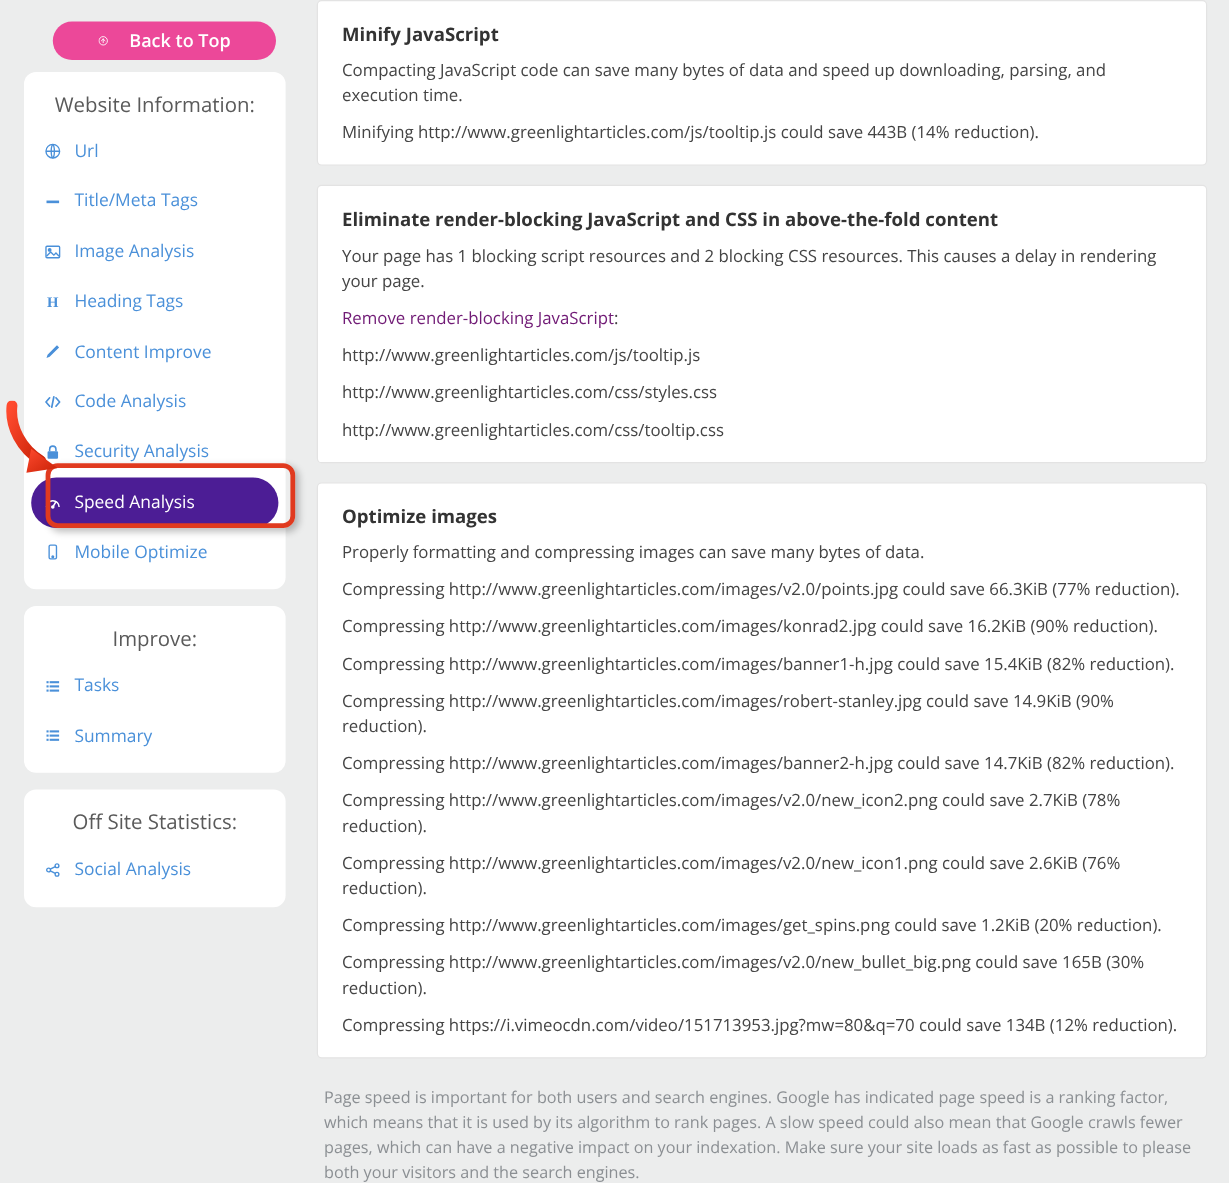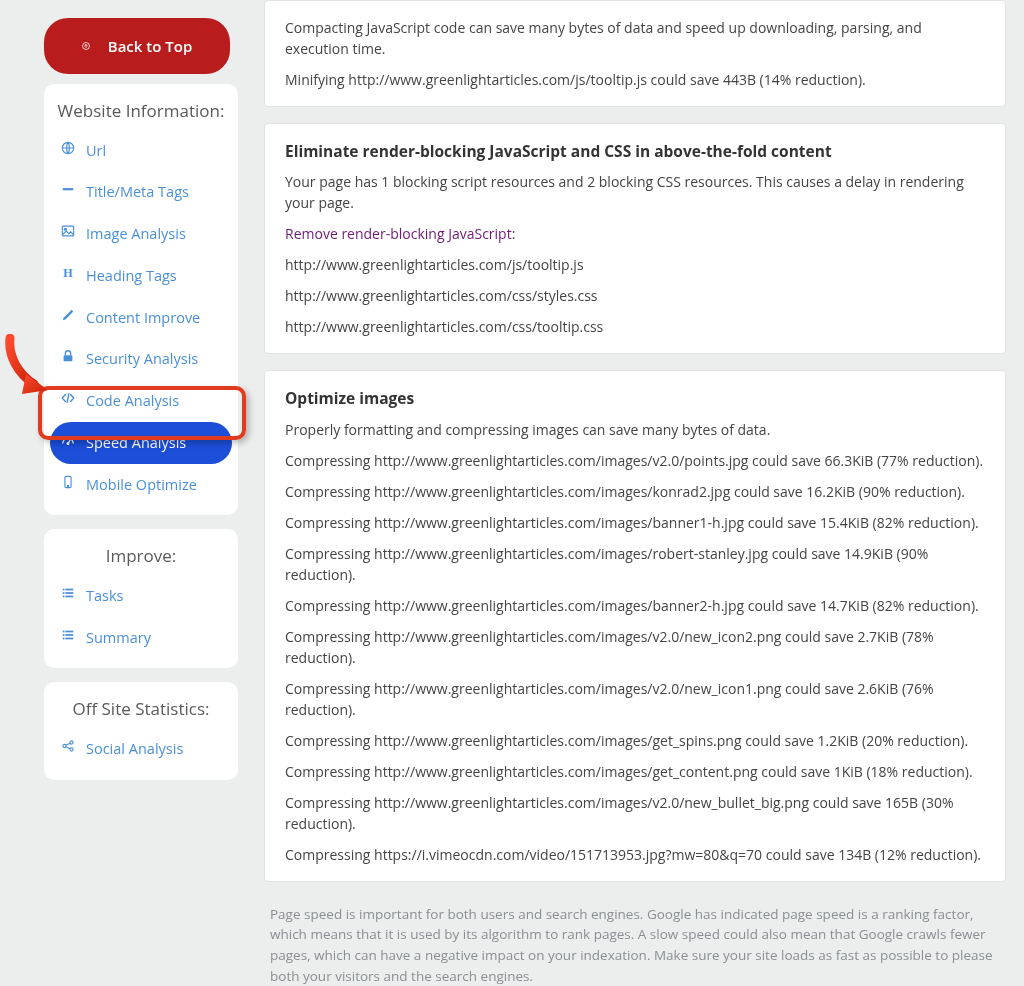--- a/index.html
+++ b/index.html
@@ -11,57 +11,58 @@
     line-height: 1.5;
     display: flex;
     min-height: 100vh;
   }
   .sidebar {
     width: 246px;
     padding: 18px 0 0 0;
     flex-shrink: 0;
   }
   .back-to-top {
-    background: #b91c1c;
+    background: #ec4899;
     color: #fff;
     border-radius: 24px;
-    height: 56px;
+    height: 32px;
     display: flex;
     align-items: center;
     justify-content: center;
     margin: 0 16px 10px 44px;
     font-size: 15px;
     font-weight: 600;
     cursor: pointer;
   }
   .back-to-top svg { margin-right: 8px; }
   .sidebar-card {
     background: #fff;
     border-radius: 10px;
-    margin: 0 8px 14px 44px;
+    margin: 0 8px 14px 20px;
     padding: 14px 6px 10px 6px;
   }
   .sidebar-heading {
     color: #5a5a5a;
     font-weight: 400;
     font-size: 17px;
     text-align: center;
     margin-bottom: 6px;
   }
   .sidebar-item {
     display: flex;
+    align-items: center;
     padding: 10px 10px;
     color: #4a90d9;
     font-size: 14.5px;
     cursor: pointer;
     border-radius: 22px;
     position: relative;
   }
   .sidebar-item.active {
-    background: #1d4ed8;
+    background: #4c1d95;
     color: #fff;
   }
   .sidebar-icon {
     width: 16px;
     height: 16px;
     margin-right: 10px;
     display: inline-flex;
     align-items: center;
     justify-content: center;
     flex-shrink: 0;
@@ -173,34 +174,34 @@
         <div class="sidebar-item">
           <span class="sidebar-icon">
             <svg viewBox="0 0 16 16" width="14" height="14" fill="#4a90d9">
               <path d="M2 14l1-3 8-8 2 2-8 8-3 1zM12 2l2 2-1 1-2-2 1-1z"></path>
             </svg>
           </span>
           <span>Content Improve</span>
         </div>
         <div class="sidebar-item">
           <span class="sidebar-icon">
+            <svg viewBox="0 0 16 16" width="14" height="14" fill="none" stroke="#4a90d9" stroke-width="1.6" stroke-linecap="round" stroke-linejoin="round">
+              <path d="M5 4L1.5 8 5 12M11 4l3.5 4L11 12M9 3l-2 10"></path>
+            </svg>
+          </span>
+          <span>Code Analysis</span>
+        </div>
+        <div class="sidebar-item">
+          <span class="sidebar-icon">
             <svg viewBox="0 0 16 16" width="14" height="14" fill="#4a90d9">
               <rect x="3" y="7" width="10" height="7" rx="1"></rect>
               <path d="M5 7V5a3 3 0 016 0v2" fill="none" stroke="#4a90d9" stroke-width="1.5"></path>
             </svg>
           </span>
           <span>Security Analysis</span>
-        </div>
-        <div class="sidebar-item">
-          <span class="sidebar-icon">
-            <svg viewBox="0 0 16 16" width="14" height="14" fill="none" stroke="#4a90d9" stroke-width="1.6" stroke-linecap="round" stroke-linejoin="round">
-              <path d="M5 4L1.5 8 5 12M11 4l3.5 4L11 12M9 3l-2 10"></path>
-            </svg>
-          </span>
-          <span>Code Analysis</span>
         </div>
         <div class="sidebar-item active">
           <span class="sidebar-icon">
             <svg viewBox="0 0 16 16" width="14" height="14" fill="none" stroke="#fff" stroke-width="1.4">
               <path d="M2 12a6 6 0 0112 0"></path>
               <path d="M8 12L11 7" stroke-linecap="round"></path>
               <circle cx="8" cy="12" r="1" fill="#fff"></circle>
             </svg>
           </span>
           <span>Speed Analysis</span>
@@ -270,20 +271,21 @@
     </defs>
     <path d="M6 4 C 4 22, 14 40, 30 50" fill="none" stroke="url(#ag)" stroke-width="9" stroke-linecap="round"></path>
     <path d="M22 40 L44 56 L18 60 Z" fill="url(#ag)"></path>
   </svg>
 
 </div>
 
 <div class="main">
   <div id="panels">
       <div class="panel">
+        <h3>Minify JavaScript</h3>
         <p>Compacting JavaScript code can save many bytes of data and speed up downloading, parsing, and execution time.</p>
         <p>Minifying http://www.greenlightarticles.com/js/tooltip.js could save 443B (14% reduction).</p>
       </div>
       <div class="panel">
         <h3>Eliminate render-blocking JavaScript and CSS in above-the-fold content</h3>
         <p>Your page has 1 blocking script resources and 2 blocking CSS resources. This causes a delay in rendering your page.</p>
         <p><a href="#">Remove render-blocking JavaScript</a><span>:</span></p>
         <p>http://www.greenlightarticles.com/js/tooltip.js</p>
         <p>http://www.greenlightarticles.com/css/styles.css</p>
         <p>http://www.greenlightarticles.com/css/tooltip.css</p>
@@ -292,19 +294,18 @@
         <h3>Optimize images</h3>
         <p>Properly formatting and compressing images can save many bytes of data.</p>
         <p>Compressing http://www.greenlightarticles.com/images/v2.0/points.jpg could save 66.3KiB (77% reduction).</p>
         <p>Compressing http://www.greenlightarticles.com/images/konrad2.jpg could save 16.2KiB (90% reduction).</p>
         <p>Compressing http://www.greenlightarticles.com/images/banner1-h.jpg could save 15.4KiB (82% reduction).</p>
         <p>Compressing http://www.greenlightarticles.com/images/robert-stanley.jpg could save 14.9KiB (90% reduction).</p>
         <p>Compressing http://www.greenlightarticles.com/images/banner2-h.jpg could save 14.7KiB (82% reduction).</p>
         <p>Compressing http://www.greenlightarticles.com/images/v2.0/new_icon2.png could save 2.7KiB (78% reduction).</p>
         <p>Compressing http://www.greenlightarticles.com/images/v2.0/new_icon1.png could save 2.6KiB (76% reduction).</p>
         <p>Compressing http://www.greenlightarticles.com/images/get_spins.png could save 1.2KiB (20% reduction).</p>
-        <p>Compressing http://www.greenlightarticles.com/images/get_content.png could save 1KiB (18% reduction).</p>
         <p>Compressing http://www.greenlightarticles.com/images/v2.0/new_bullet_big.png could save 165B (30% reduction).</p>
         <p>Compressing https://i.vimeocdn.com/video/151713953.jpg?mw=80&amp;q=70 could save 134B (12% reduction).</p>
       </div>
     </div>
   <div class="footer-note">Page speed is important for both users and search engines. Google has indicated page speed is a ranking factor, which means that it is used by its algorithm to rank pages. A slow speed could also mean that Google crawls fewer pages, which can have a negative impact on your indexation. Make sure your site loads as fast as possible to please both your visitors and the search engines.</div>
 </div>
 
 </body></html>

